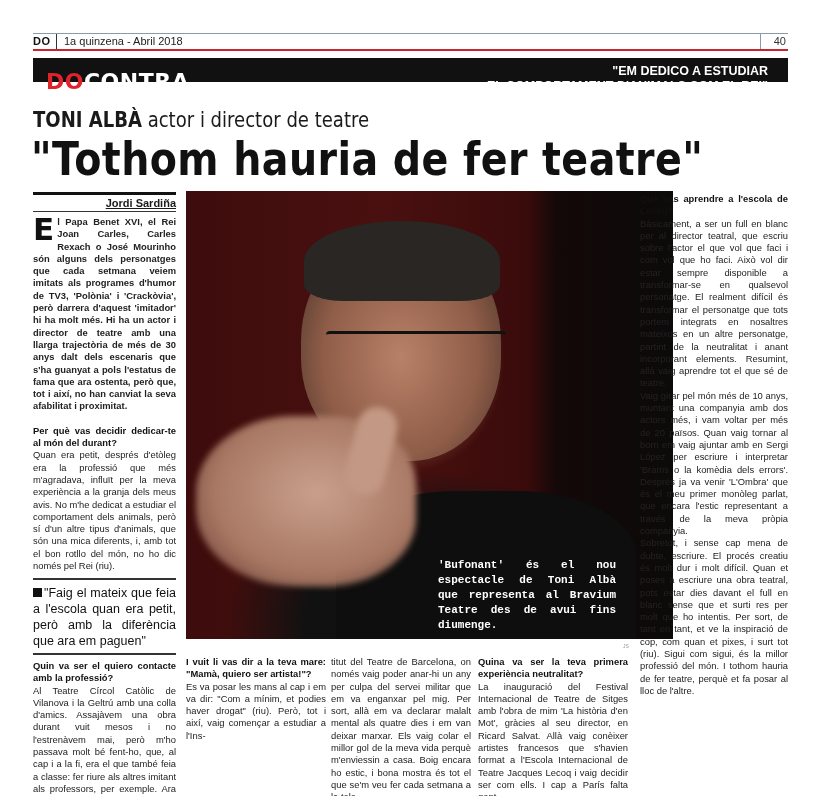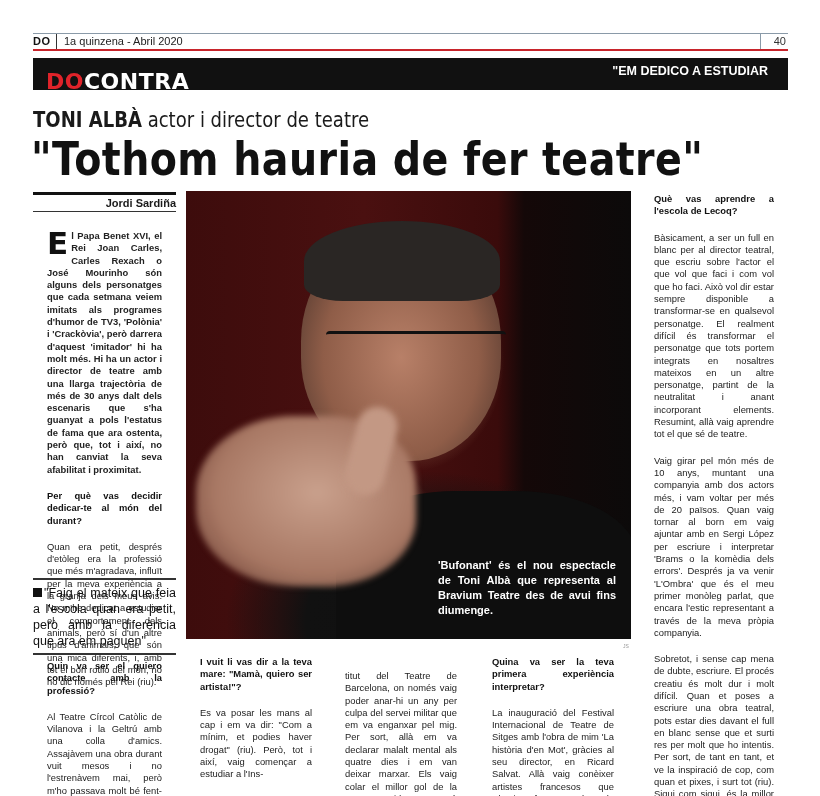--- a/index.html
+++ b/index.html
@@ -8,81 +8,82 @@
   
   .folio { position:absolute; left:33px; top:33px; width:755px; height:15px; border-top:1px solid #8a9aa8; }
   .folio .brand { position:absolute; left:0; top:1px; font-weight:bold; font-size:11px; letter-spacing:0.5px; color:#111; }
   .folio .sep { position:absolute; left:23px; top:0; width:1px; height:15px; background:#333; }
   .folio .date { position:absolute; left:31px; top:1px; font-size:11px; color:#222; }
   .folio .pagesep { position:absolute; right:27px; top:0; width:1px; height:15px; background:#8a9aa8; }
   .folio .page { position:absolute; right:2px; top:1px; font-size:11px; color:#333; }
   .redline { position:absolute; left:33px; top:49px; width:755px; height:2px; background:#c8242b; }
 
   
-  .banner { position:absolute; left:33px; top:58px; width:755px; height:32px; background:#111; }
+  .banner { position:absolute; left:33px; top:58px; width:755px; height:24px; background:#111; }
   .banner .sec { position:absolute; left:13px; top:11px; font-weight:900; font-size:22px; letter-spacing:0.5px; font-family:"DejaVu Sans", sans-serif; }
   .banner .sec .do { color:#e0232a; }
   .banner .sec .contra { color:#ffffff; }
   .banner .quote { position:absolute; right:20px; top:6px; text-align:right; color:#fff; font-weight:bold; font-size:12.5px; line-height:15px; }
 
   
   .kicker { position:absolute; left:33px; top:107px; font-family:"DejaVu Sans", sans-serif; font-size:22px; color:#1a1a1a; transform:scaleX(0.82); transform-origin:left; white-space:nowrap; }
   .kicker b { font-weight:bold; }
   .headline { position:absolute; left:31px; top:132px; font-family:"DejaVu Sans", sans-serif; font-weight:bold; font-size:46px; color:#111; transform:scaleX(0.86); transform-origin:left; white-space:nowrap; letter-spacing:0.5px; }
 
   
   .byline-rule { position:absolute; left:33px; top:192px; width:143px; height:3px; background:#111; }
-  .byline { position:absolute; left:33px; top:197px; width:143px; text-align:right; font-weight:bold; font-size:11px; }
+  .byline { position:absolute; left:33px; top:197px; width:143px; text-align:right; font-weight:bold; font-size:11px;text-decoration:underline; }
   .byline-rule2 { position:absolute; left:33px; top:211px; width:143px; height:1px; background:#333; }
 
   .col { position:absolute; font-size:9.4px; line-height:12.3px; text-align:justify; color:#222; }
-  .col p { margin:14px; }
+  .col p { margin:0; }
   .col .q { font-weight:bold; color:#111; margin-top:10px; }
   .col .q:first-child { margin-top:0; }
   .lead { font-weight:bold; }
   .dropcap { float:left; font-family:"DejaVu Sans", sans-serif; font-weight:bold; font-size:31px; line-height:24px; margin:1px 3px 0 0; color:#111; }
 
   
   .pull { position:absolute; left:33px; top:578px; width:143px; border-top:2px solid #333; border-bottom:2px solid #333; padding:5px 0 4px 0; font-size:12.5px; line-height:16px; color:#111; text-align:justify; }
   .pull .sq { display:inline-block; width:9px; height:9px; background:#111; margin-right:2px; vertical-align:0; }
 
   
-  .photo { position:absolute; left:186px; top:191px; width:445px; height:448px; overflow:hidden;
+  .photo { position:absolute; left:186px; top:191px; width:487px; height:448px; overflow:hidden;
     background:
       radial-gradient(ellipse 90px 110px at 228px 170px, #b07a60 0%, #8a5a45 45%, rgba(60,30,25,0) 100%),
       radial-gradient(ellipse 110px 70px at 140px 330px, #c49580 0%, #9a6d58 50%, rgba(60,30,25,0) 100%),
       radial-gradient(ellipse 200px 150px at 240px 430px, #101010 0%, #111 60%, rgba(0,0,0,0) 100%),
-      linear-gradient(90deg, #3d0c0c 0%, #4a1010 40%, #3a0b0b 70%, #140808 76%, #0c0a0a 100%); }
+      linear-gradient(90deg, #3d0c0c 0%, #4a1010 40%, #3a0b0b 70%, #140808 76%, #0c0a0a 100%); font-family: Liberation Mono, monospace; }
   .photo .head { position:absolute; left:115px; top:40px; width:200px; height:230px; border-radius:48% 48% 45% 45%; background:radial-gradient(ellipse at 50% 55%, #b88068 0%, #8f5d48 55%, #3a2a25 100%); }
   .photo .hair { position:absolute; left:118px; top:30px; width:196px; height:80px; border-radius:50% 50% 20% 20%; background:#2a2624; }
   .photo .glasses { position:absolute; left:140px; top:140px; width:180px; height:22px; border-top:3px solid #111; border-radius:4px; }
   .photo .hand { position:absolute; left:10px; top:225px; width:220px; height:170px; border-radius:45% 40% 40% 45%; background:radial-gradient(ellipse at 55% 45%, #c9a08c 0%, #a87864 60%, rgba(120,80,65,0.6) 100%); filter:blur(3px); }
   .photo .finger { position:absolute; left:165px; top:215px; width:40px; height:90px; border-radius:20px; background:#c39884; filter:blur(3px); transform:rotate(15deg); }
   .photo .shirt { position:absolute; left:150px; top:300px; width:300px; height:160px; background:#0e0e0e; border-radius:40% 40% 0 0; }
   .caption { position:absolute; left:252px; top:367px; width:178px; color:#fff; font-weight:bold; font-size:11px; line-height:15px; text-align:justify; }
   .credit { position:absolute; left:623px; top:643px; font-size:5px; color:#999; }
 </style>
 </head>
 <body>
 
 <div class="folio">
   <span class="brand">DO</span>
   <span class="sep"></span>
-  <span class="date">1a quinzena - Abril 2020</span>
+  <span class="date">1a quinzena - Abril 2018</span>
   <span class="pagesep"></span>
   <span class="page">40</span>
 </div>
 <div class="redline"></div>
 
 <div class="banner">
   <div class="sec">
     <span class="do">DO</span><span class="contra">CONTRA</span>
   </div>
   <div class="quote">
     <div>"EM DEDICO A ESTUDIAR</div>
+    <div>EL COMPORTAMENT D'ANIMALS COM EL REI"</div>
   </div>
 </div>
 
 <div class="kicker"><b>TONI ALBÀ</b><span> actor i director de teatre</span></div>
 <div class="headline">"Tothom hauria de fer teatre"</div>
 
 <div class="byline-rule"></div>
 <div class="byline">Jordi Sardiña</div>
 <div class="byline-rule2"></div>
 
@@ -102,21 +103,21 @@
 <div class="col" style="left:186px; top:656px; width:140px;">
   <p class="q">I vuit li vas dir a la teva mare: "Mamà, quiero ser artista!"?</p>
   <p>Es va posar les mans al cap i em va dir: "Com a mínim, et podies haver drogat" (riu). Però, tot i així, vaig començar a estudiar a l'Ins-</p>
 </div>
 
 <div class="col" style="left:331px; top:656px; width:140px;">
   <p>titut del Teatre de Barcelona, on només vaig poder anar-hi un any per culpa del servei militar que em va enganxar pel mig. Per sort, allà em va declarar malalt mental als quatre dies i em van deixar marxar. Els vaig colar el millor gol de la meva vida perquè m'enviessin a casa. Boig encara ho estic, i bona mostra és tot el que se'm veu fer cada setmana a la tele.</p>
 </div>
 
 <div class="col" style="left:478px; top:656px; width:150px;">
-  <p class="q">Quina va ser la teva primera experiència interpretar?</p>
+  <p class="q">Quina va ser la teva primera experiència neutralitat?</p>
   <p>La inauguració del Festival Internacional de Teatre de Sitges amb l'obra de mim 'La història d'en Mot', gràcies al seu director, en Ricard Salvat. Allà vaig conèixer artistes francesos que s'havien format a l'Escola Internacional de Teatre Jacques Lecoq i vaig decidir ser com ells. I cap a París falta gent.</p>
 </div>
 
 <div class="photo">
   <div class="shirt"></div>
   <div class="head"></div>
   <div class="hair"></div>
   <div class="glasses"></div>
   <div class="hand"></div>
   <div class="finger"></div>

